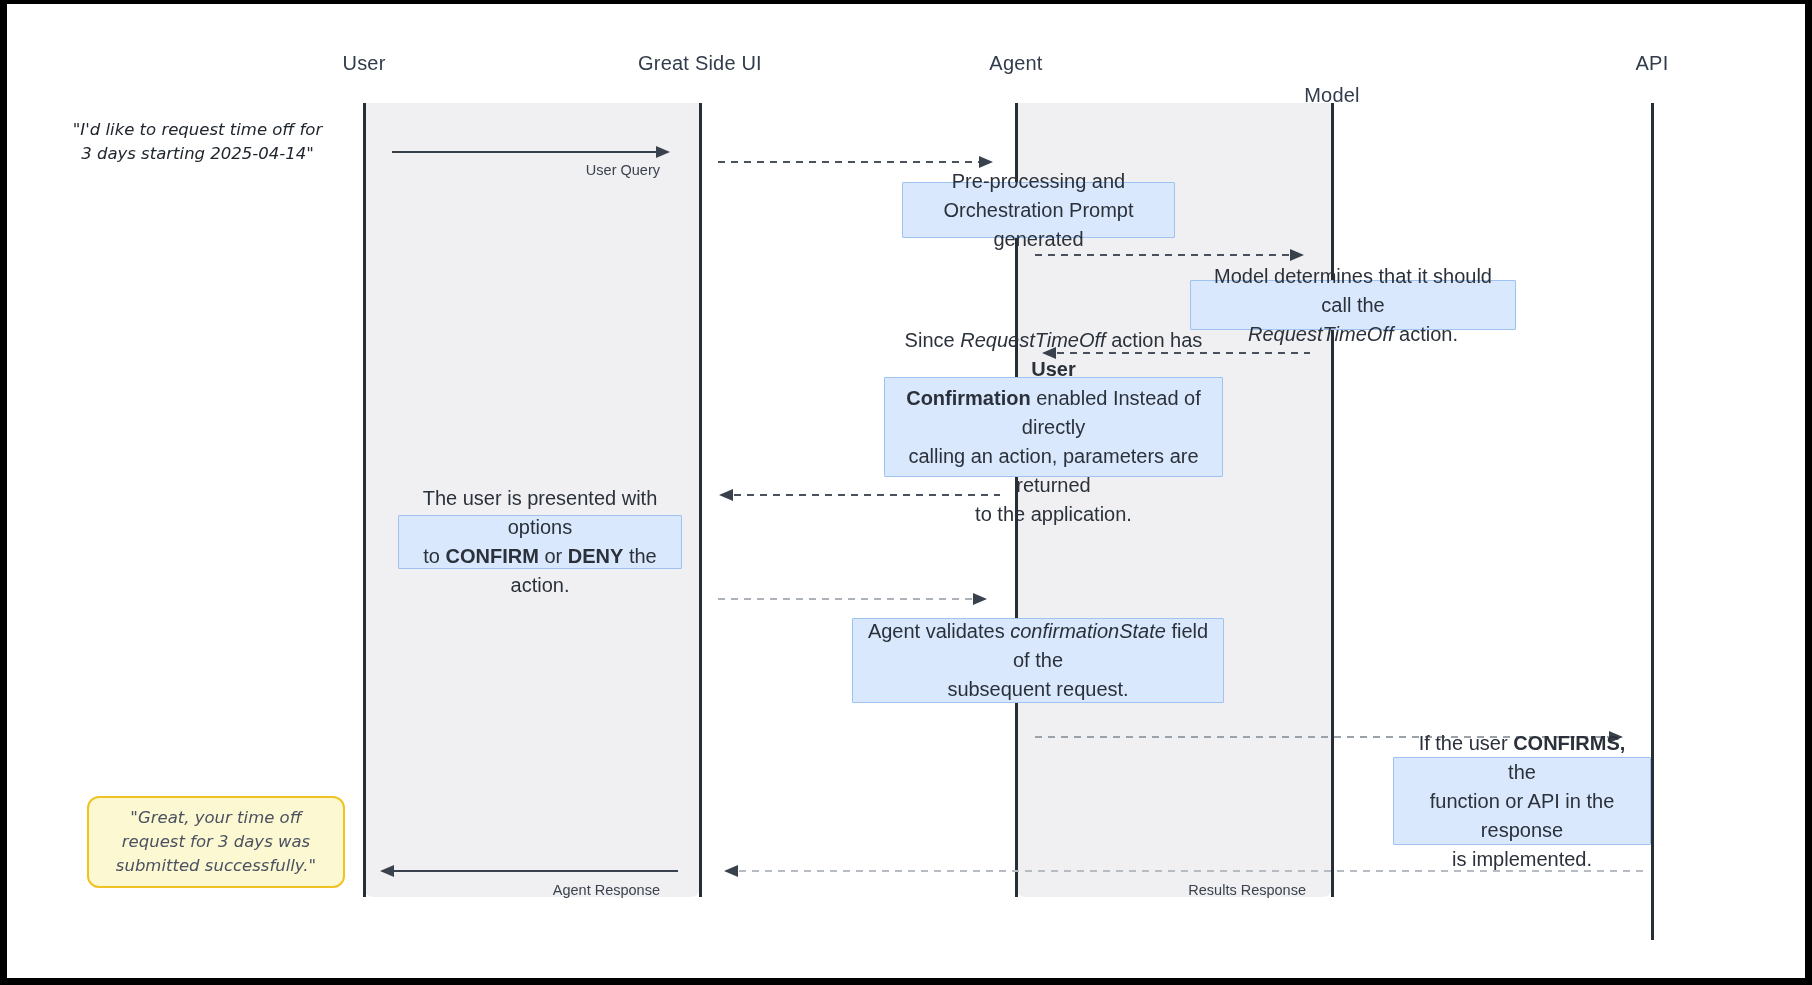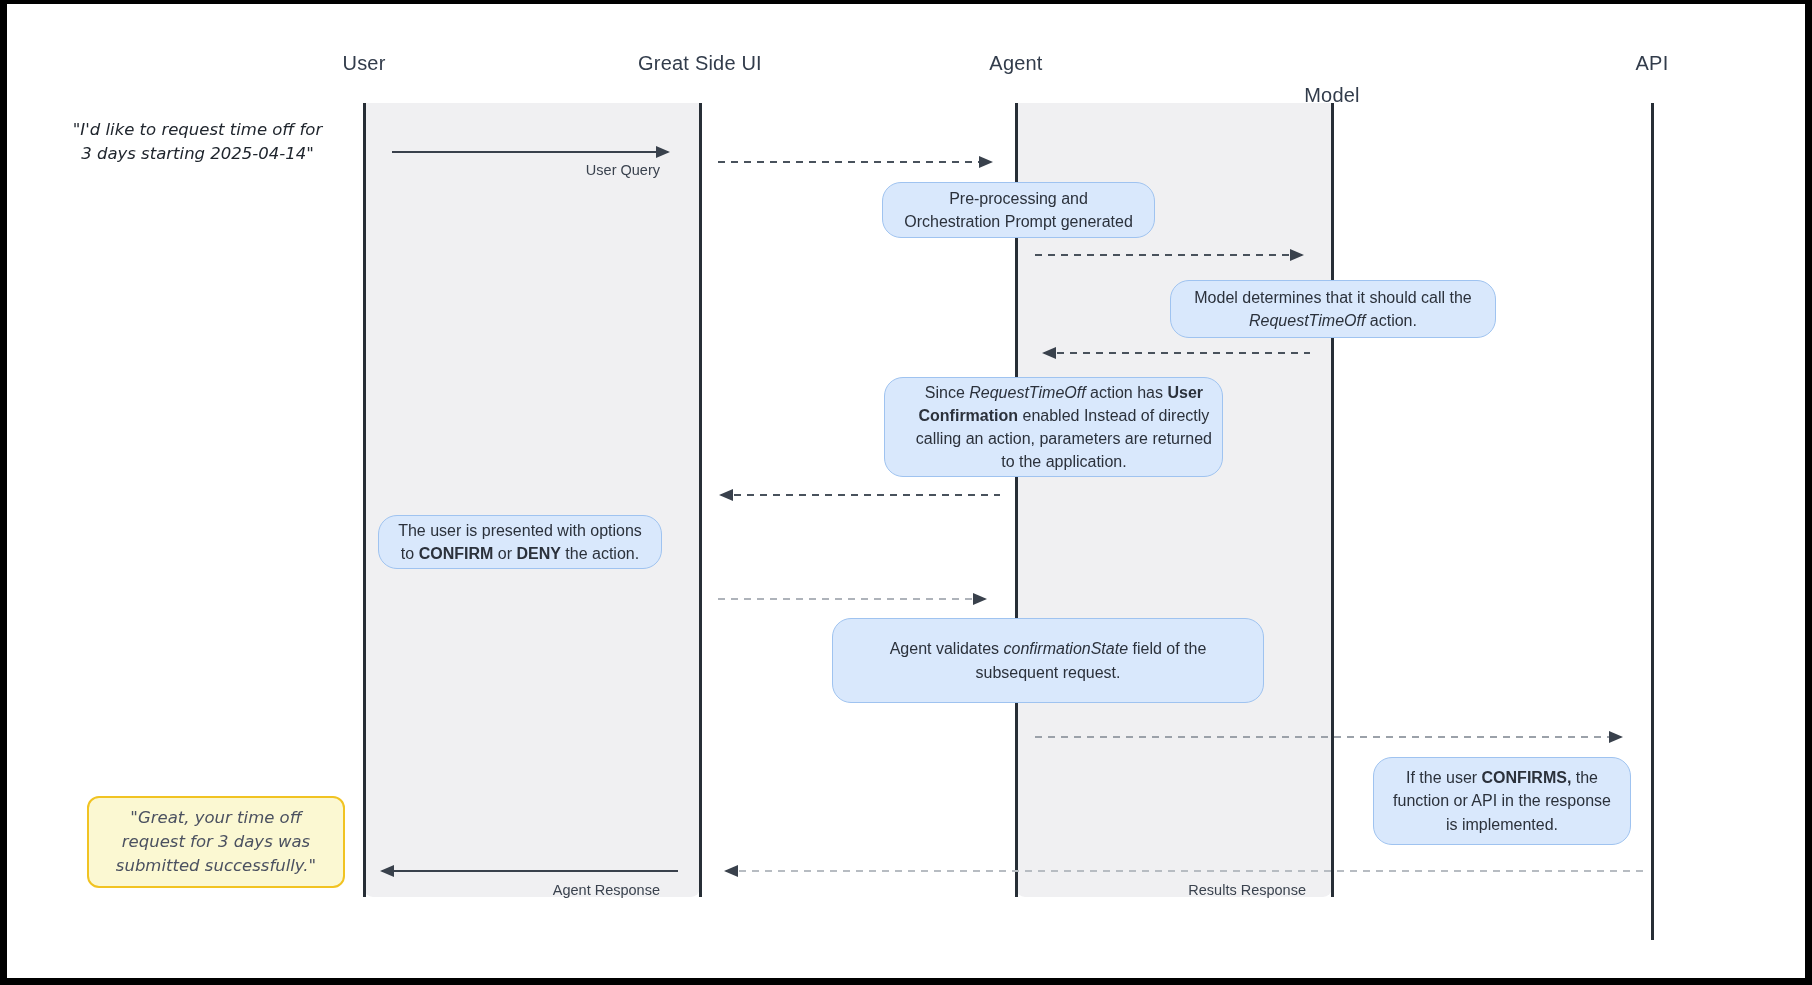--- a/index.html
+++ b/index.html
@@ -12,22 +12,22 @@
   .stage{position:relative;width:1812px;height:985px;background:var(--frame);
          font-family:"Liberation Sans", sans-serif;overflow:hidden;}
   .canvas{position:absolute;left:7px;top:4px;right:7px;bottom:7px;background:#ffffff;}
   .band{position:absolute;top:103px;height:794px;background:var(--band);
         border-radius:0 0 9px 9px;}
   .lifeline{position:absolute;top:103px;width:3px;background:var(--line);}
   .actor{position:absolute;top:52px;width:220px;text-align:center;
          font-size:20px;font-weight:normal;color:var(--header-text);letter-spacing:.2px;}
   .note{position:absolute;display:flex;align-items:center;justify-content:center;
         background:var(--note-fill);border:1.5px solid var(--note-border);
-        border-radius:19px;color:var(--note-text);font-size:16px;line-height:1.45;
-        text-align:center;white-space:pre-line;padding:4px 10px;box-sizing:border-box;}
+        border-radius:1px;color:var(--note-text);font-size:20px;line-height:1.45;
+        text-align:center;white-space:pre-line;padding:4px 10px;box-sizing:border-box;margin-left:20px;}
   .quote{position:absolute;display:flex;align-items:center;justify-content:center;
          font-style:italic;font-family:"DejaVu Sans", sans-serif;
          font-size:16.5px;line-height:1.45;text-align:center;white-space:pre-line;}
   .quote.plain{color:#20262e;font-weight:500;}
   .quote.bubble{background:var(--quote-fill);border:2px solid var(--quote-border);
          border-radius:12px;color:var(--quote-text);padding:6px 10px;box-sizing:border-box;}
   .arrow{position:absolute;height:12px;}
   .arrow .shaft{position:absolute;top:5px;height:2px;left:0;right:0;}
   .arrow.solid .shaft{background:var(--head);}
   .arrow.dashed .shaft{background:repeating-linear-gradient(90deg,var(--c,var(--arrow-dark)) 0 7px,transparent 7px 13px);}
@@ -75,47 +75,47 @@
   </div>
 
   <div class="note" style="left:882px;top:182px;width:273px;height:56px;"><span><span>Pre-processing and
 Orchestration Prompt generated</span></span></div>
 
   <div class="arrow dashed" style="left:1035px;top:249px;width:267px;">
     <span class="shaft"></span>
     <span class="head right"></span>
   </div>
 
-  <div class="note" style="left:1170px;top:280px;width:326px;height:58px;"><span><span>Model determines that it should call the
+  <div class="note" style="left:1170px;top:280px;width:326px;height:50px;"><span><span>Model determines that it should call the
 </span><span style="font-style: italic;">RequestTimeOff</span><span> action.</span></span></div>
 
   <div class="arrow dashed" style="left:1044px;top:347px;width:266px;">
     <span class="shaft"></span>
     <span class="head left"></span>
   </div>
 
-  <div class="note" style="left:884px;top:377px;width:339px;height:100px;justify-content:flex-end;"><span><span>Since </span><span style="font-style: italic;">RequestTimeOff</span><span> action has </span><span style="font-weight: bold;">User
+  <div class="note" style="left:864px;top:377px;width:339px;height:100px;justify-content:flex-end;"><span><span>Since </span><span style="font-style: italic;">RequestTimeOff</span><span> action has </span><span style="font-weight: bold;">User
 Confirmation</span><span> enabled Instead of directly
 calling an action, parameters are returned
 to the application.</span></span></div>
 
   <div class="arrow dashed" style="left:721px;top:489px;width:279px;">
     <span class="shaft"></span>
     <span class="head left"></span>
   </div>
 
   <div class="note" style="left:378px;top:515px;width:284px;height:54px;"><span><span>The user is presented with options
 to </span><span style="font-weight: bold;">CONFIRM</span><span> or </span><span style="font-weight: bold;">DENY</span><span> the action.</span></span></div>
 
   <div class="arrow dashed" style="left:718px;top:593px;width:267px;--c:var(--arrow-light);">
     <span class="shaft"></span>
     <span class="head right"></span>
   </div>
 
-  <div class="note" style="left:832px;top:618px;width:432px;height:85px;justify-content:center;"><span><span>Agent validates </span><span style="font-style: italic;">confirmationState</span><span> field of the
+  <div class="note" style="left:832px;top:618px;width:372px;height:85px;justify-content:center;"><span><span>Agent validates </span><span style="font-style: italic;">confirmationState</span><span> field of the
 subsequent request.</span></span></div>
 
   <div class="arrow dashed" style="left:1035px;top:731px;width:586px;--c:#9ba1a9;">
     <span class="shaft"></span>
     <span class="head right"></span>
   </div>
 
   <div class="note" style="left:1373px;top:757px;width:258px;height:88px;"><span><span>If the user </span><span style="font-weight: bold;">CONFIRMS,</span><span> the
 function or API in the response
 is implemented.</span></span></div>

